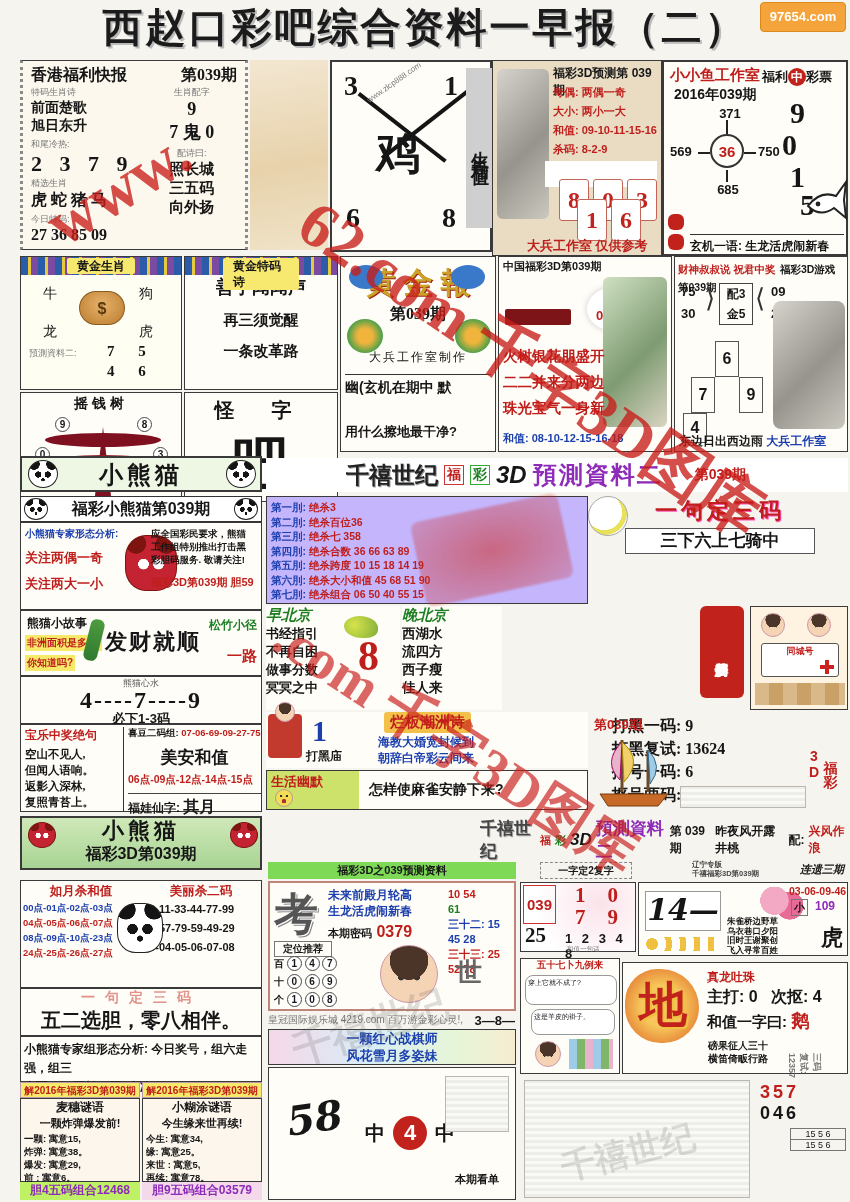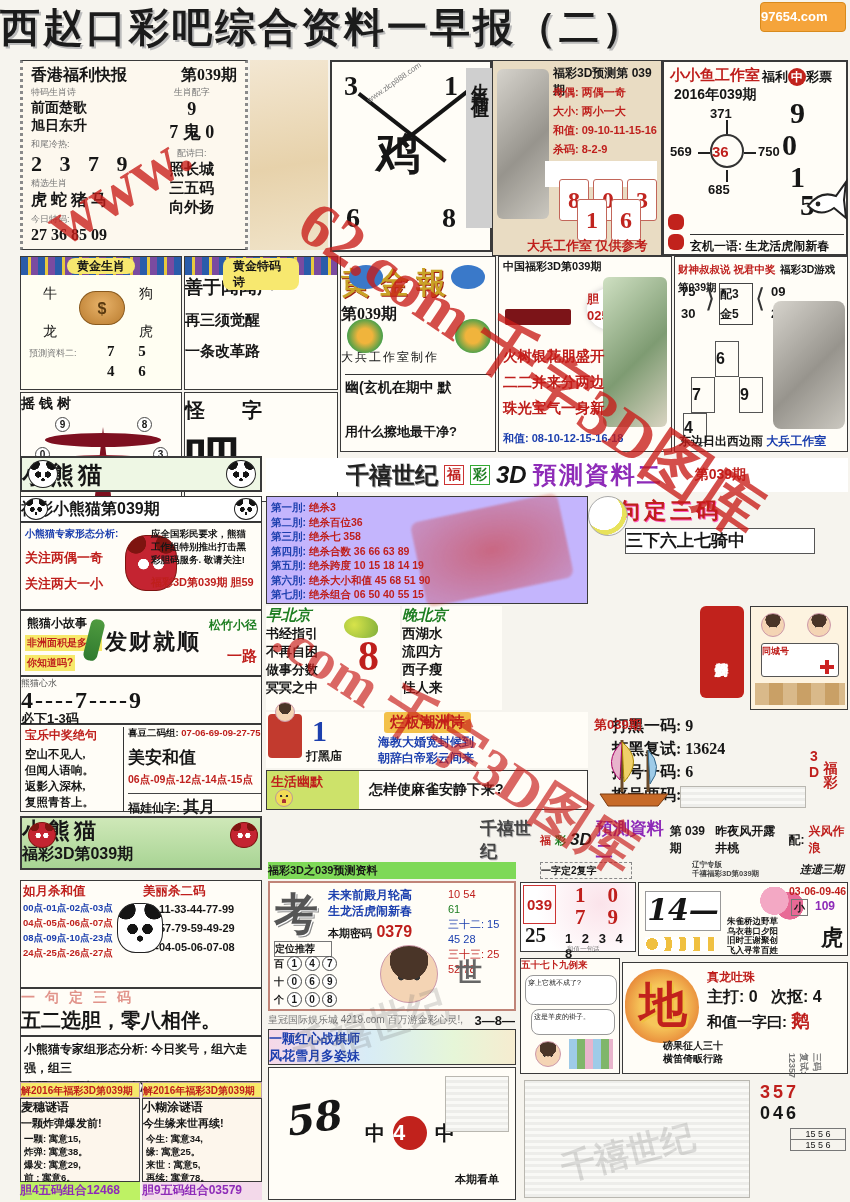--- a/index.html
+++ b/index.html
@@ -3,25 +3,25 @@
 <meta charset="utf-8">
 <style>
 *{box-sizing:border-box}
 body{margin:0;background:#9a9a9a}
 #page{position:relative;width:850px;height:1202px;margin:0 auto;background:#f6f4ee;font-family:"Liberation Sans",sans-serif;color:#161616;overflow:hidden}
 .abs{position:absolute}
 .panel{position:absolute;background:#fffdf7;border:1.5px solid #3a3a3a}
 .nob{border:none}
 .serif{font-family:"Liberation Serif",serif}
 .bold{font-weight:bold}
-.cen{}
+.cen{text-align:center}
 .r{color:#bf1f1c}.b{color:#1c3fae}.g{color:#1e7e22}.p{color:#8e2bb8}.gy{color:#777}
 .vert{writing-mode:vertical-rl;text-orientation:upright}
 .band{height:18px;background:repeating-linear-gradient(90deg,#2a5caa 0 7px,#e8c93e 7px 10px,#7a4ba0 10px 17px);position:relative}
-.bandlbl{position:absolute;left:50%;top:1px;transform:translateX(-50%);background:#f7e86f;border-radius:8px;padding:0 10px;font-weight:bold;font-size:12px;line-height:16px}
+.bandlbl{position:absolute;left:50%;top:1px;transform:translateX(-50%);background:#f7e86f;border-radius:2px;padding:0 10px;font-weight:bold;font-size:12px;line-height:16px}
 .card{position:absolute;border:1.5px solid #c2665a;background:#fff;border-radius:3px;text-align:center;font-weight:bold;color:#c0241f;font-family:"Liberation Serif",serif;font-size:24px;width:30px;height:42px;line-height:40px}
 .wm{position:absolute;color:rgba(200,28,24,.78);font-weight:bold;font-family:"Liberation Serif",serif;pointer-events:none;white-space:nowrap;z-index:30}
 .wmg{position:absolute;color:rgba(110,110,110,.22);font-weight:bold;pointer-events:none;white-space:nowrap;z-index:29}
 .figure{background:linear-gradient(135deg,#d6d3cc,#97948d 55%,#cbc8c0)}
 .sketch{background:repeating-linear-gradient(0deg,#ededea 0 3px,#f9f9f6 3px 6px);border:1px solid #b9b7b0}
 .panda{position:absolute;border-radius:50%;background:
  radial-gradient(circle at 18% 12%,#141414 0 17%,transparent 18%),
  radial-gradient(circle at 82% 12%,#141414 0 17%,transparent 18%),
  radial-gradient(circle at 33% 52%,#141414 0 13%,transparent 14%),
  radial-gradient(circle at 67% 52%,#141414 0 13%,transparent 14%),
@@ -524,21 +524,21 @@
   <div class="panel" style="left:268px;top:881px;width:248px;height:130px;border:2px solid #c08478">
     <div class="abs serif bold" style="left:4px;top:2px;font-size:44px;color:#555;text-shadow:1px 1px 0 #fff,2px 2px 0 #888">考</div>
     <div class="abs b bold" style="left:58px;top:4px;font-size:12px;line-height:16px">
       <div>未来前殿月轮高</div>
       <div>生龙活虎闹新春</div>
     </div>
     <div class="abs" style="left:58px;top:40px">
       <span class="bold" style="font-size:11px">本期密码</span>
       <span class="r bold" style="font-size:16px">0379</span>
     </div>
-    <div class="abs" style="left:178px;top:4px;font-size:11px;font-weight:normal;line-height:15px">
+    <div class="abs" style="left:178px;top:4px;font-size:11px;font-weight:bold;line-height:15px">
       <div class="r">10 54</div>
       <div class="g">61</div>
       <div class="b">三十二: 15 45 28</div>
       <div class="r">三十三: 25 52 78</div>
     </div>
     <div class="abs cen bold" style="left:4px;top:58px;width:58px;border:1px solid #777;font-size:10px">定位推荐</div>
     <div class="abs" style="left:4px;top:72px;font-size:10px;font-weight:bold;line-height:18px">
       <div><span>百</span>
         <span class="circ">1</span>
         <span class="circ">4</span>

